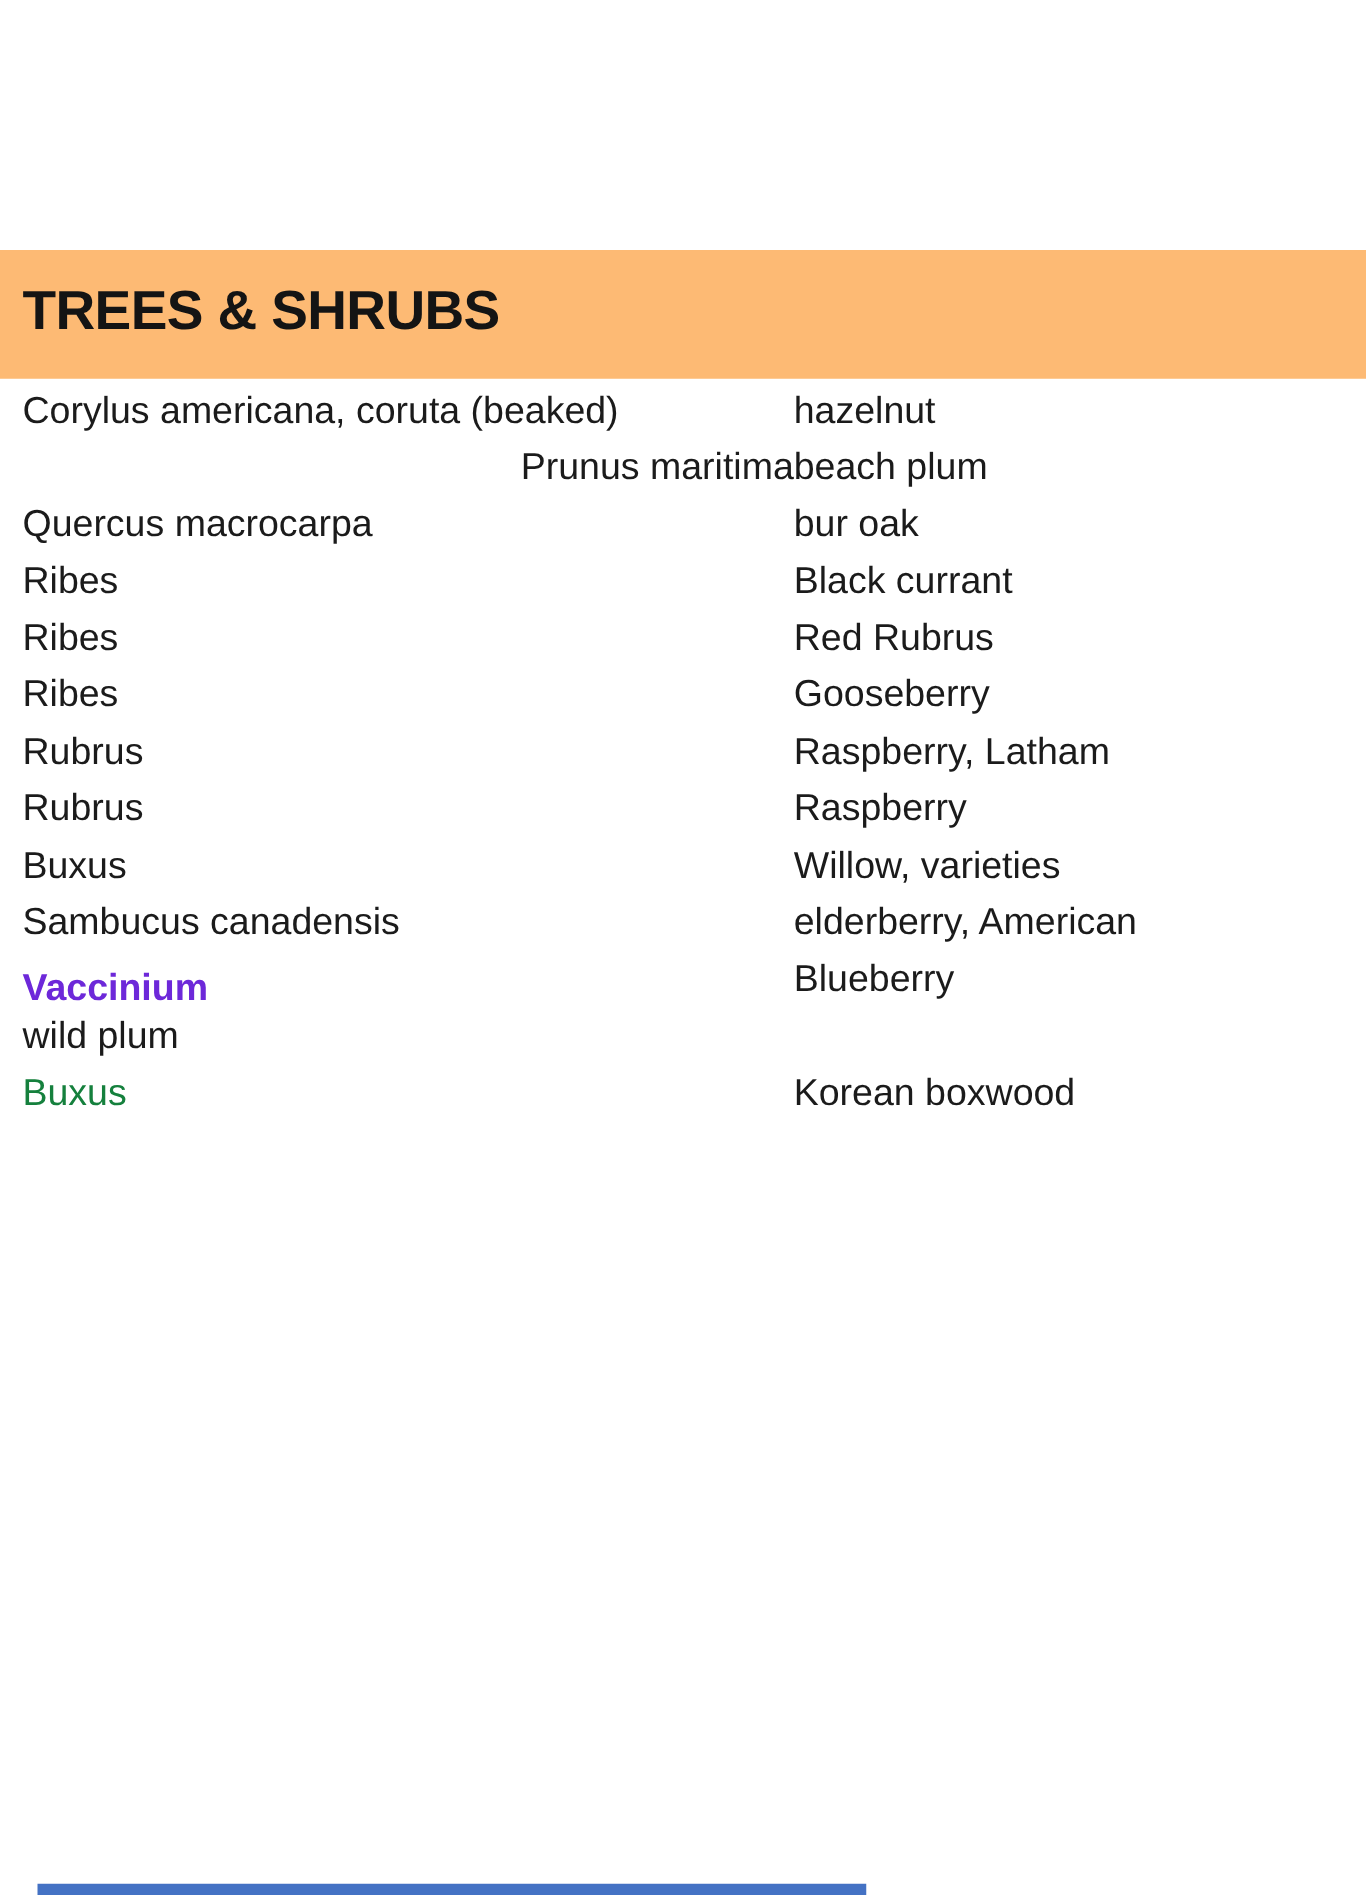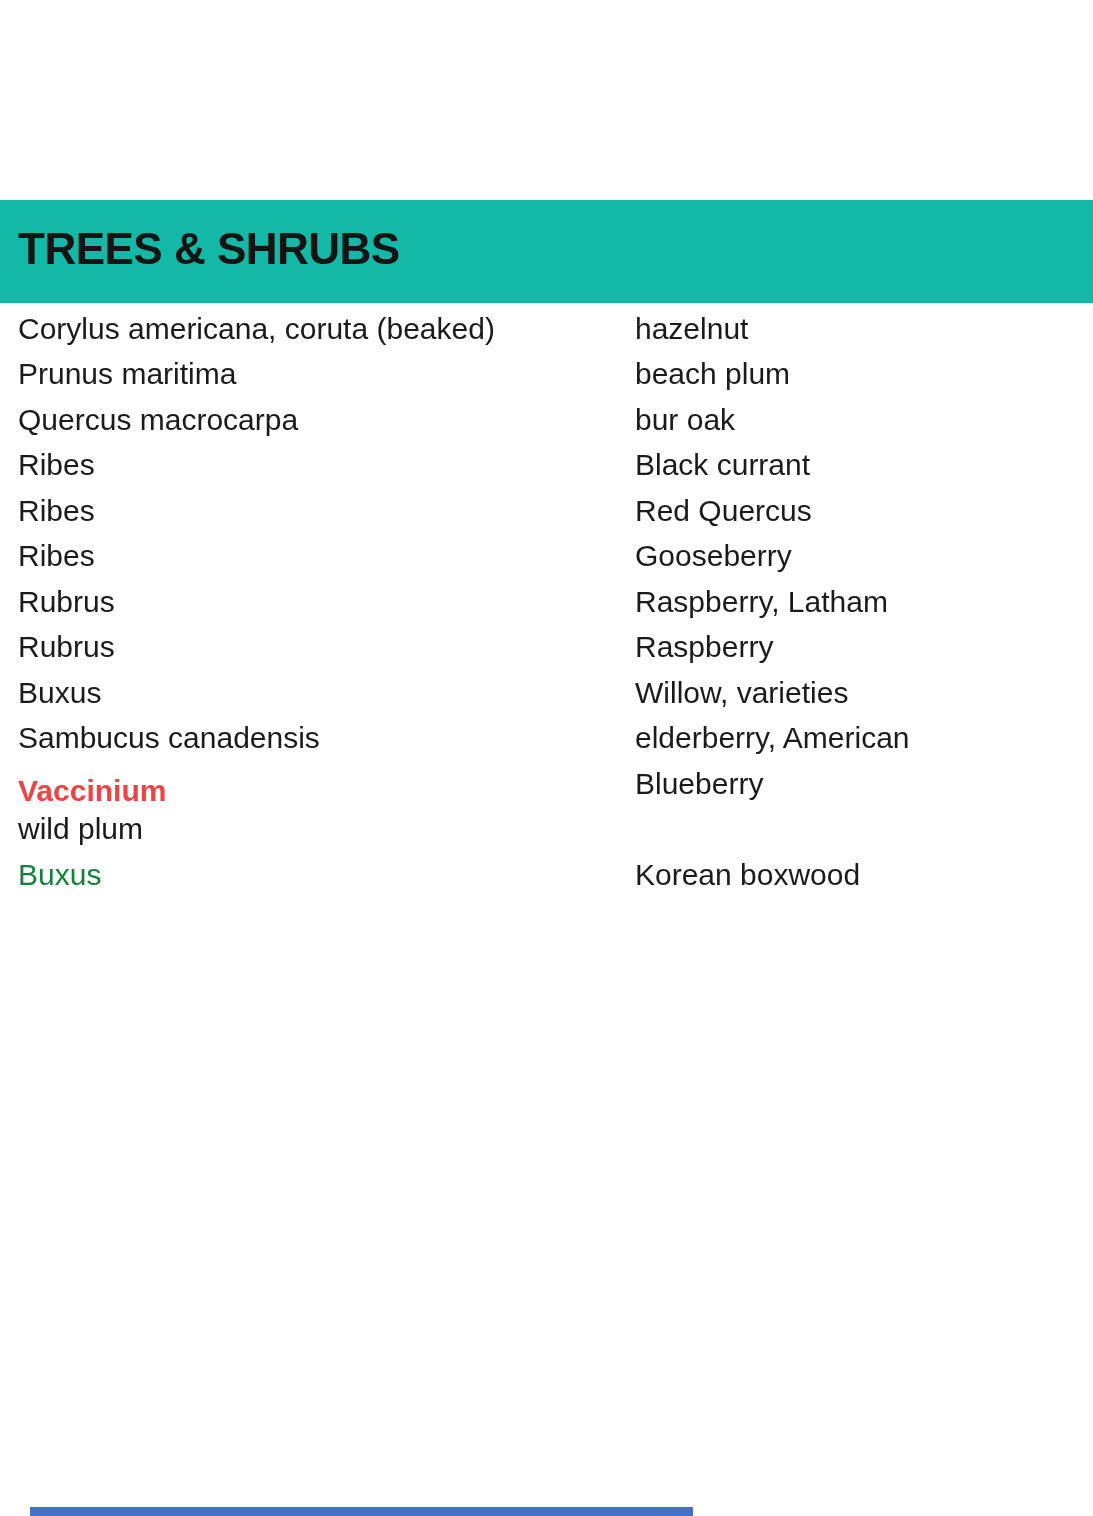--- a/index.html
+++ b/index.html
@@ -70,49 +70,49 @@
     bottom: 0;
     width: 663px;
     height: 9px;
   }
 </style>
 </head>
 <body>
 
 <div class="page">
 
-  <div class="header-band" style="background: #14b8a6;">
+  <div class="header-band" style="background: #fdba74;">
     <div class="header-title" style="color: rgb(20, 20, 20);">TREES &amp; SHRUBS</div>
   </div>
 
   <div class="plant-list">
 
     <div class="plant-row">
       <span class="cell latin" style="color: rgb(27, 27, 27);">Corylus americana, coruta (beaked)</span>
       <span class="cell common" style="color: rgb(27, 27, 27);">hazelnut</span>
     </div>
 
     <div class="plant-row">
-      <span class="cell latin" style="color: rgb(27, 27, 27);">Prunus maritima</span>
+      <span class="cell latin" style="color: rgb(27, 27, 27); text-align: right;">Prunus maritima</span>
       <span class="cell common" style="color: rgb(27, 27, 27);">beach plum</span>
     </div>
 
     <div class="plant-row">
       <span class="cell latin" style="color: rgb(27, 27, 27);">Quercus macrocarpa</span>
       <span class="cell common" style="color: rgb(27, 27, 27);">bur oak</span>
     </div>
 
     <div class="plant-row">
       <span class="cell latin" style="color: rgb(27, 27, 27);">Ribes</span>
       <span class="cell common" style="color: rgb(27, 27, 27);">Black currant</span>
     </div>
 
     <div class="plant-row">
       <span class="cell latin" style="color: rgb(27, 27, 27);">Ribes</span>
-      <span class="cell common" style="color: rgb(27, 27, 27);">Red Quercus</span>
+      <span class="cell common" style="color: rgb(27, 27, 27);">Red Rubrus</span>
     </div>
 
     <div class="plant-row">
       <span class="cell latin" style="color: rgb(27, 27, 27);">Ribes</span>
       <span class="cell common" style="color: rgb(27, 27, 27);">Gooseberry</span>
     </div>
 
     <div class="plant-row">
       <span class="cell latin" style="color: rgb(27, 27, 27);">Rubrus</span>
       <span class="cell common" style="color: rgb(27, 27, 27);">Raspberry, Latham</span>
@@ -127,21 +127,21 @@
       <span class="cell latin" style="color: rgb(27, 27, 27);">Buxus</span>
       <span class="cell common" style="color: rgb(27, 27, 27);">Willow, varieties</span>
     </div>
 
     <div class="plant-row">
       <span class="cell latin" style="color: rgb(27, 27, 27);">Sambucus canadensis</span>
       <span class="cell common" style="color: rgb(27, 27, 27);">elderberry, American</span>
     </div>
 
     <div class="plant-row">
-      <span class="cell latin emphasis" style="color: #ef4444; margin-top: 15px;">Vaccinium</span>
+      <span class="cell latin emphasis" style="color: #6d28d9; margin-top: 15px;">Vaccinium</span>
       <span class="cell common" style="color: rgb(27, 27, 27);">Blueberry</span>
     </div>
 
     <div class="plant-row">
       <span class="cell common" style="color: rgb(27, 27, 27);">wild plum</span>
     </div>
 
     <div class="plant-row">
       <span class="cell latin" style="color: #15803d;">Buxus</span>
       <span class="cell common" style="color: rgb(27, 27, 27);">Korean boxwood</span>

